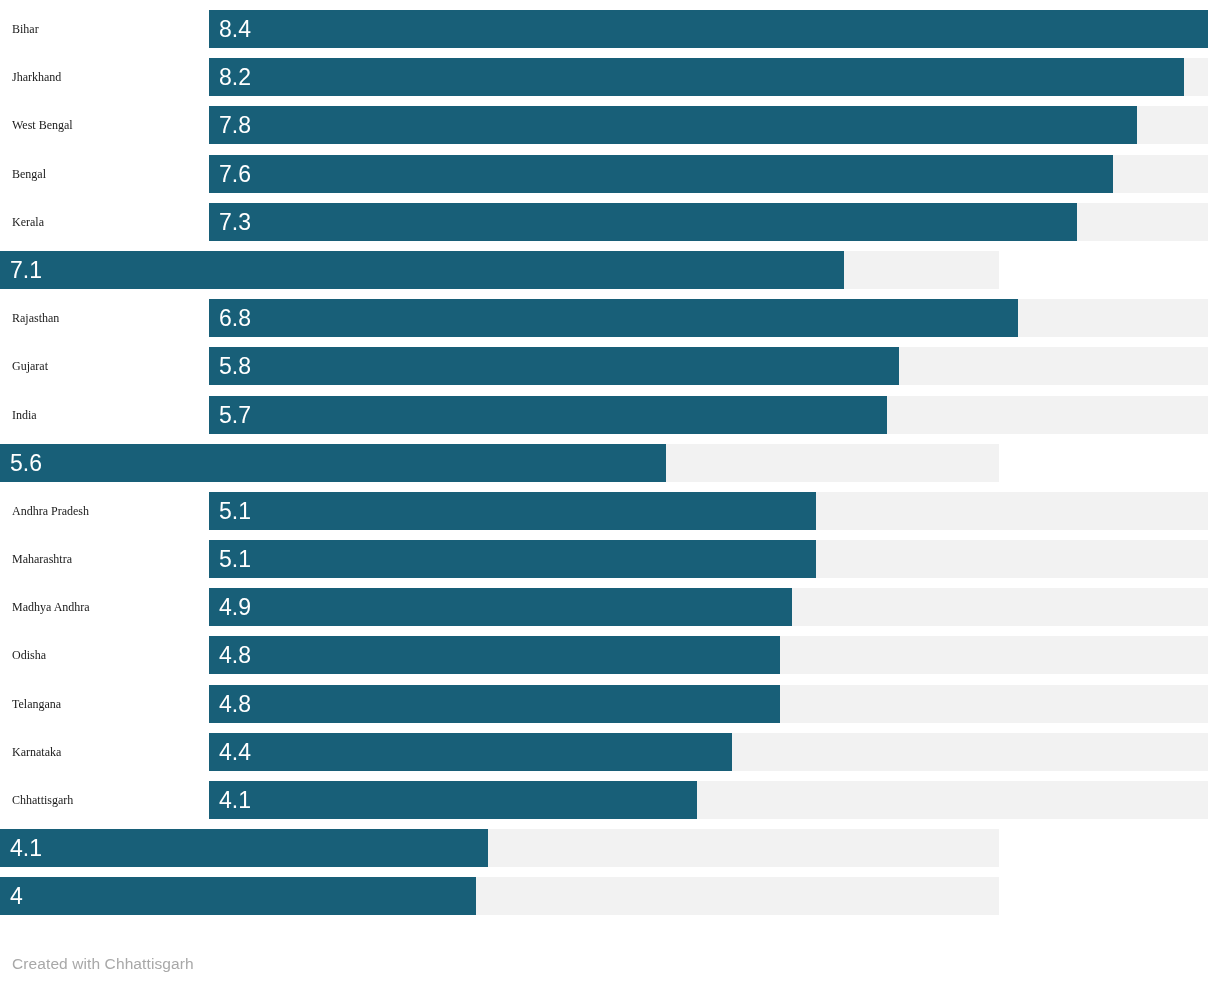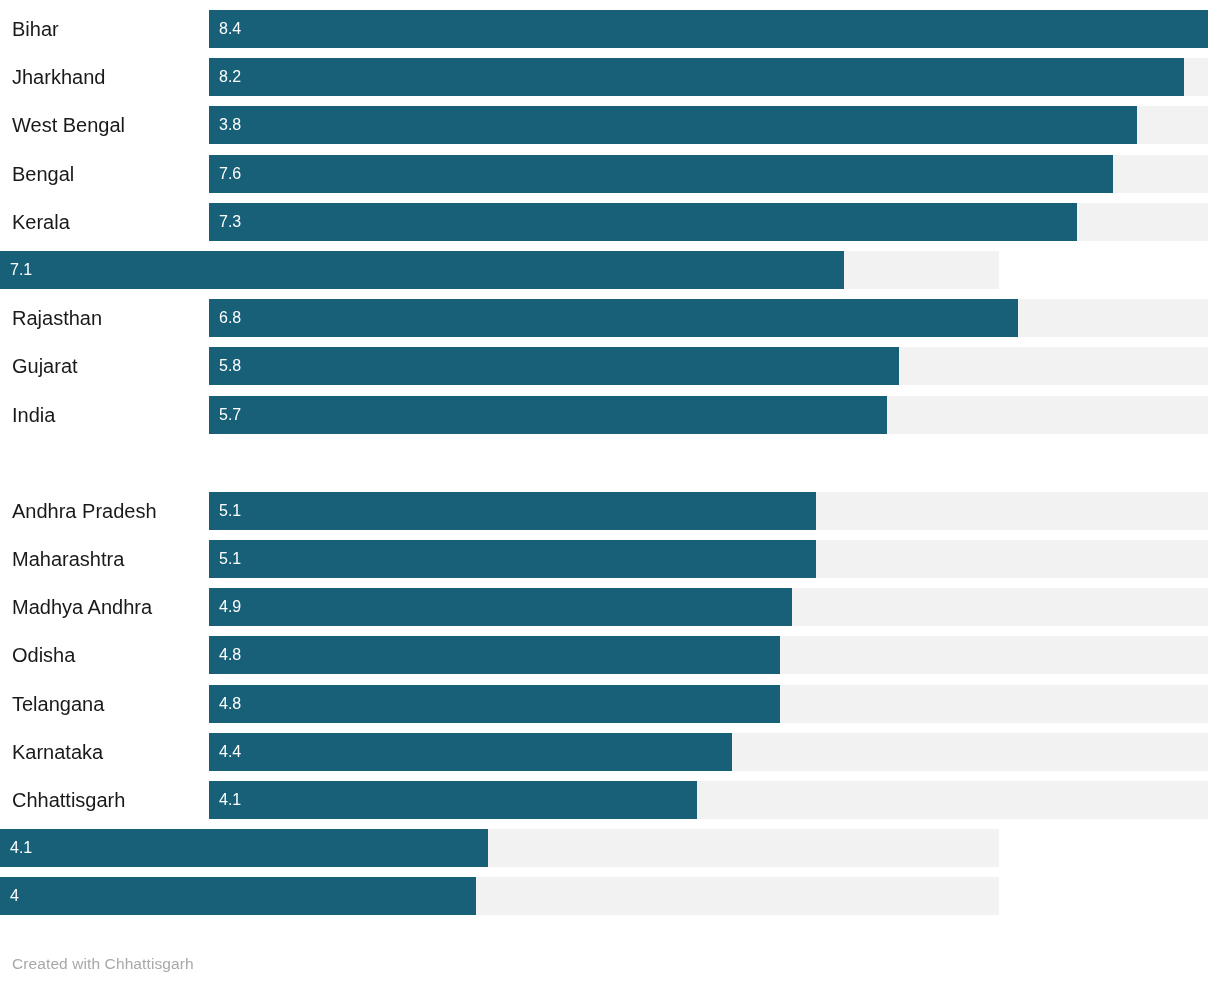--- a/index.html
+++ b/index.html
@@ -33,24 +33,25 @@
     align-items: flex-start;
   }
   .row-label {
     box-sizing: border-box;
     width: 209px;
     flex: 0 0 209px;
     padding-left: 12px;
     padding-right: 8px;
     height: 38px;
     line-height: 38px;
-    font-size: 20px;
+    font-size: 12px;
     color: #1a1a1a;
     white-space: nowrap;
     overflow: hidden;
+    font-family: Liberation Serif, serif;
   }
   .bar-track {
     position: relative;
     flex: 0 0 999px;
     width: 999px;
     height: 38px;
     background: #f2f2f2;
   }
   .bar-fill {
     position: absolute;
@@ -58,21 +59,21 @@
     top: 0;
     height: 38px;
     background: #185f78;
   }
   .bar-value {
     position: absolute;
     left: 10px;
     top: 0;
     height: 38px;
     line-height: 38px;
-    font-size: 16px;
+    font-size: 23px;
     color: #ffffff;
     white-space: nowrap;
     pointer-events: none;
   }
   #footer {
     position: absolute;
     left: 12px;
     top: 955px;
     font-size: 15.5px;
     color: #a8a8a8;
@@ -95,21 +96,21 @@
         <div class="row-label">Jharkhand</div>
         <div class="bar-track">
           <div class="bar-fill" style="width: 975.214px; background: rgb(24, 95, 120);"></div>
           <div class="bar-value">8.2</div>
         </div>
       </div>
       <div class="bar-row">
         <div class="row-label">West Bengal</div>
         <div class="bar-track">
           <div class="bar-fill" style="width: 927.643px; background: rgb(24, 95, 120);"></div>
-          <div class="bar-value">3.8</div>
+          <div class="bar-value">7.8</div>
         </div>
       </div>
       <div class="bar-row">
         <div class="row-label">Bengal</div>
         <div class="bar-track">
           <div class="bar-fill" style="width: 903.857px; background: rgb(24, 95, 120);"></div>
           <div class="bar-value">7.6</div>
         </div>
       </div>
       <div class="bar-row">
@@ -140,20 +141,24 @@
         </div>
       </div>
       <div class="bar-row">
         <div class="row-label">India</div>
         <div class="bar-track">
           <div class="bar-fill" style="width: 677.893px; background: rgb(24, 95, 120);"></div>
           <div class="bar-value">5.7</div>
         </div>
       </div>
       <div class="bar-row">
+        <div class="bar-track">
+          <div class="bar-fill" style="width: 666px; background: rgb(24, 95, 120);"></div>
+          <div class="bar-value">5.6</div>
+        </div>
       </div>
       <div class="bar-row">
         <div class="row-label">Andhra Pradesh</div>
         <div class="bar-track">
           <div class="bar-fill" style="width: 606.536px; background: rgb(24, 95, 120);"></div>
           <div class="bar-value">5.1</div>
         </div>
       </div>
       <div class="bar-row">
         <div class="row-label">Maharashtra</div>

